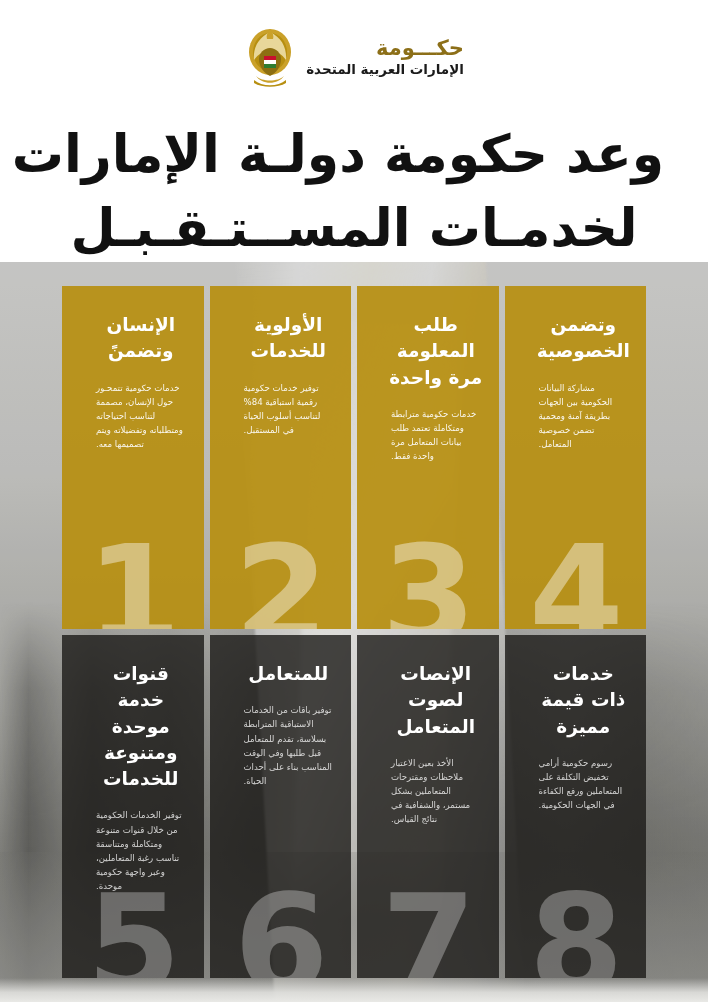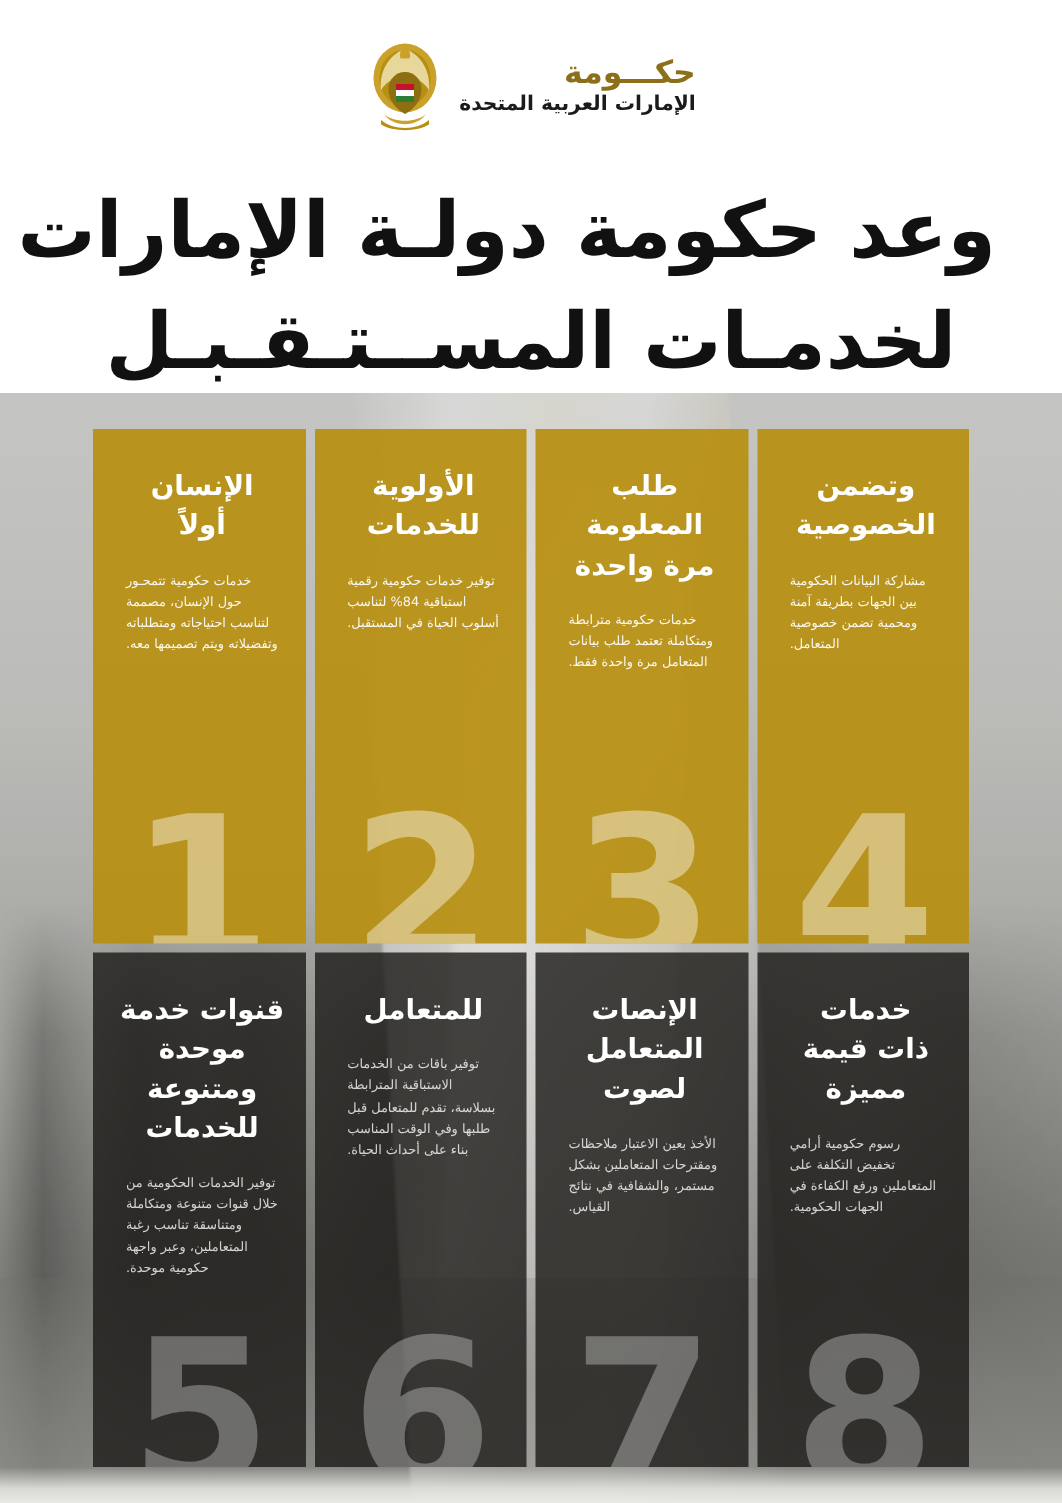--- a/index.html
+++ b/index.html
@@ -125,21 +125,21 @@
     height: 692px;
     display: grid;
     grid-template-columns: repeat(4, 1fr);
     grid-template-rows: repeat(2, 1fr);
     column-gap: 6px;
     row-gap: 6px;
   }
   .card {
     position: relative;
     overflow: hidden;
-    padding: 26px 14px 6px 18px;
+    padding: 26px 14px 6px 30px;
     box-sizing: border-box;
   }
   .card.gold { background: rgba(183,143,17,.93); }
   .card.dark { background: rgba(28,26,24,.80); }
 
   .card-title {
     color: #ffffff;
     font-weight: bold;
     font-size: 18.5px;
     line-height: 1.42;
@@ -246,41 +246,41 @@
         <div>الأولوية</div>
         <div>للخدمات</div>
       </div>
       <div class="card-desc">توفير خدمات حكومية رقمية استباقية 84% لتناسب أسلوب الحياة في المستقبل.</div>
       <div class="card-num">2</div>
     </div>
 
     <div class="card gold">
       <div class="card-title">
         <div>الإنسان</div>
-        <div>أولاً</div>
+        <div>وتضمنً</div>
       </div>
       <div class="card-desc">خدمات حكومية تتمحـور حول الإنسان، مصممة لتناسب احتياجاته ومتطلباته وتفضيلاته ويتم تصميمها معه.</div>
       <div class="card-num">1</div>
     </div>
 
     <div class="card dark">
       <div class="card-title">
         <div>خدمات</div>
         <div>ذات قيمة</div>
         <div>مميزة</div>
       </div>
       <div class="card-desc">رسوم حكومية أرامي تخفيض التكلفة على المتعاملين ورفع الكفاءة في الجهات الحكومية.</div>
       <div class="card-num">8</div>
     </div>
 
     <div class="card dark">
       <div class="card-title">
         <div>الإنصات</div>
+        <div>لصوت</div>
         <div>المتعامل</div>
-        <div>لصوت</div>
       </div>
       <div class="card-desc">الأخذ بعين الاعتبار ملاحظات ومقترحات المتعاملين بشكل مستمر، والشفافية في نتائج القياس.</div>
       <div class="card-num">7</div>
     </div>
 
     <div class="card dark">
       <div class="card-title">
         <div>للمتعامل</div>
       </div>
       <div class="card-desc">توفير باقات من الخدمات الاستباقية المترابطة بسلاسة، تقدم للمتعامل قبل طلبها وفي الوقت المناسب بناء على أحداث الحياة.</div>

